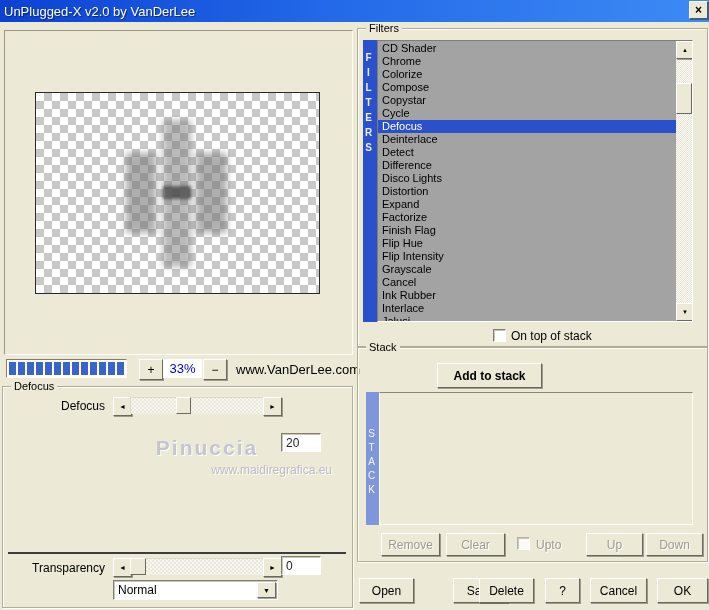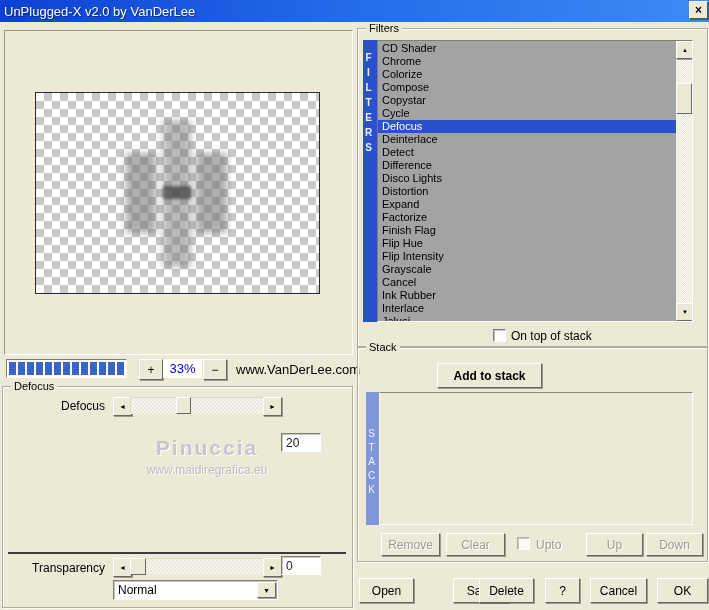--- a/index.html
+++ b/index.html
@@ -93,21 +93,21 @@
     display:flex;align-items:center;justify-content:center;
     color:#0000cc;font-size:13px;
   }
   .website{position:absolute;left:236px;top:362px;font-size:13px;}
   .watermark-name{
     position:absolute;left:82px;top:436px;width:250px;text-align:center;
     font-size:21px;font-weight:bold;color:#c6c4d0;letter-spacing:2px;
     text-shadow:1px 1px 0 #fffef8;
   }
   .watermark-site{
-    position:absolute;left:82px;top:463px;width:250px;text-align:center;
+    position:absolute;left:82px;top:463px;width:250px;text-align:right;
     font-size:12px;color:#bcbac8;text-shadow:1px 1px 0 #fffef8;
   }
   .divider{position:absolute;left:8px;top:552px;width:338px;height:2px;background:#3c3c3c;}
   .dropdown{
     position:absolute;left:113px;top:580px;width:165px;height:20px;box-sizing:border-box;
     background:#fff;border:1px solid;border-color:#807e70 #fff #fff #807e70;
     box-shadow:inset 1px 1px 0 #c9c6b8;
     display:flex;align-items:center;font-size:12px;padding-left:4px;
   }
   .dropdown .dd-arrow{

